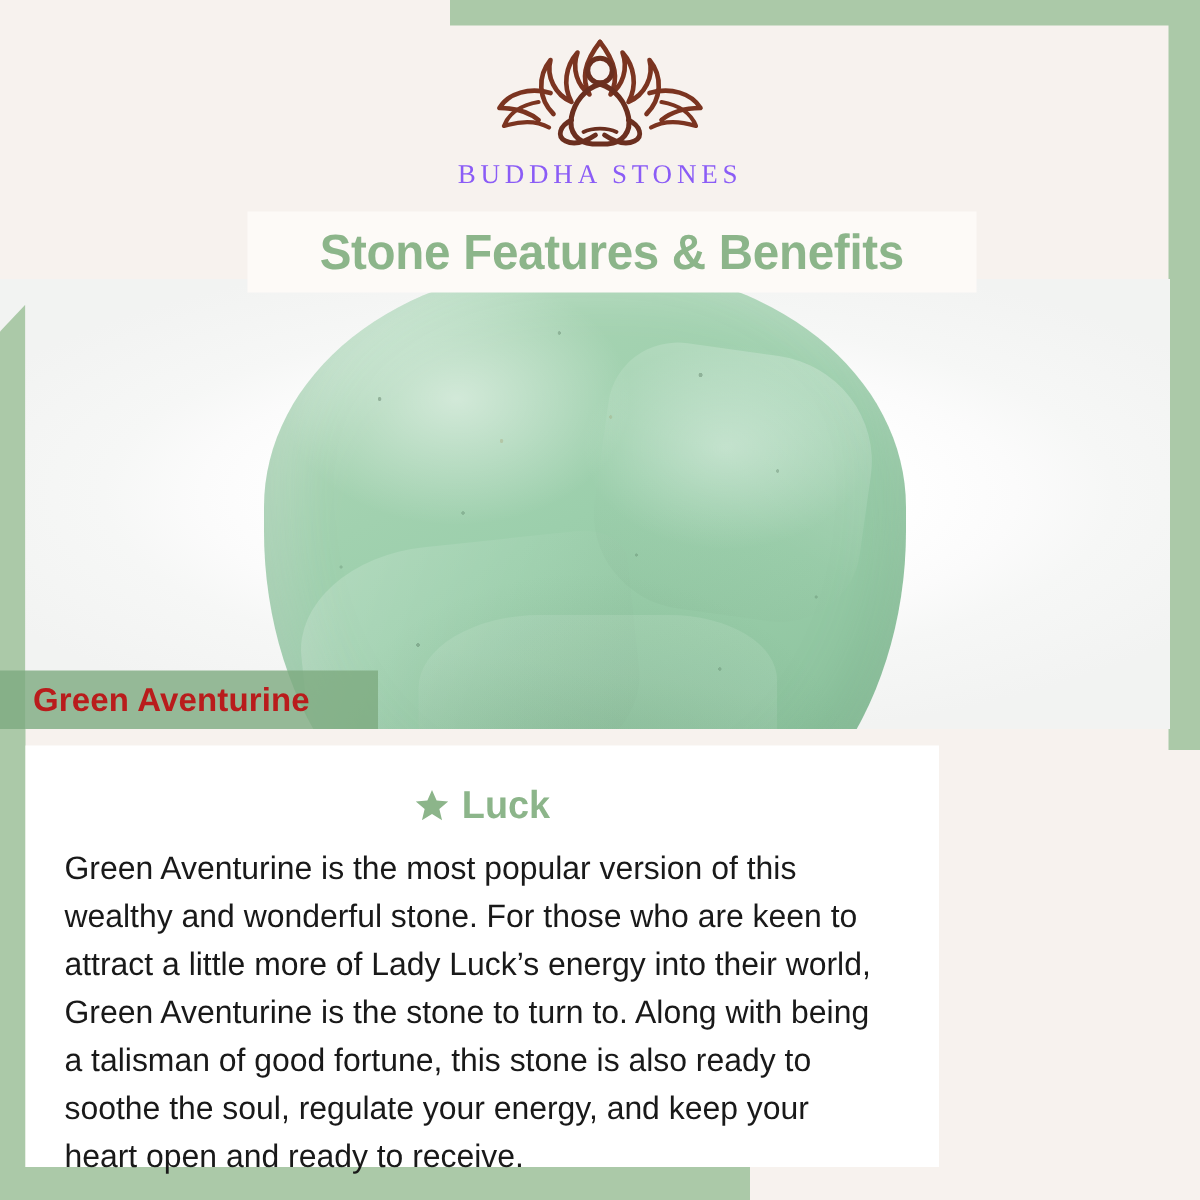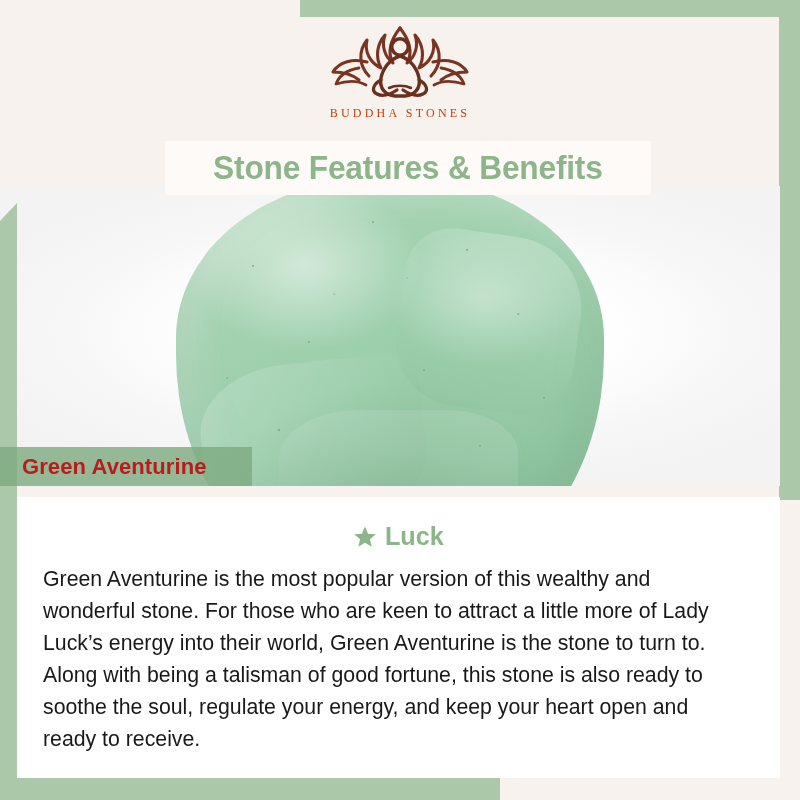--- a/index.html
+++ b/index.html
@@ -61,23 +61,23 @@
     box-sizing: border-box;
   }
   .logo-mark {
     width: 170px;
     height: 86px;
     display: block;
   }
   .logo-wordmark {
     margin-top: 2px;
     font-family: "Liberation Serif", serif;
-    font-size: 12px;
+    font-size: 18px;
     letter-spacing: 3.2px;
-    color: #c2410c;
+    color: #8b5cf6;
     font-weight: 400;
     text-align: left;
   }
 
   
   .title-band {
     position: absolute;
     top: 141px;
     left: 165px;
     width: 486px;
@@ -209,21 +209,21 @@
     font-size: 22px;
     letter-spacing: 0.1px;
     white-space: nowrap;
   }
 
   
   .panel {
     position: absolute;
     left: 17px;
     top: 497px;
-    width: 763px;
+    width: 609px;
     height: 281px;
     background: #ffffff;
     box-sizing: border-box;
     padding: 14px 20px 0 20px;
   }
   .benefits {
     display: flex;
     justify-content: center;
     align-items: center;
     gap: 17px;

